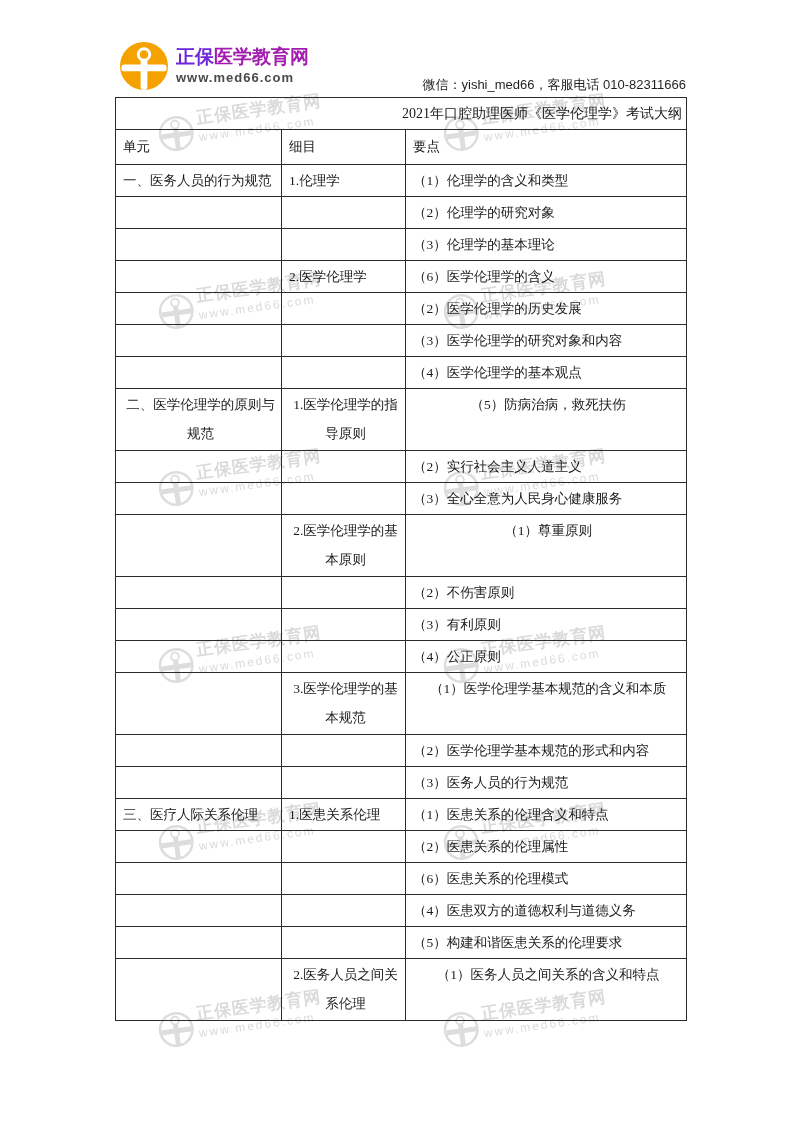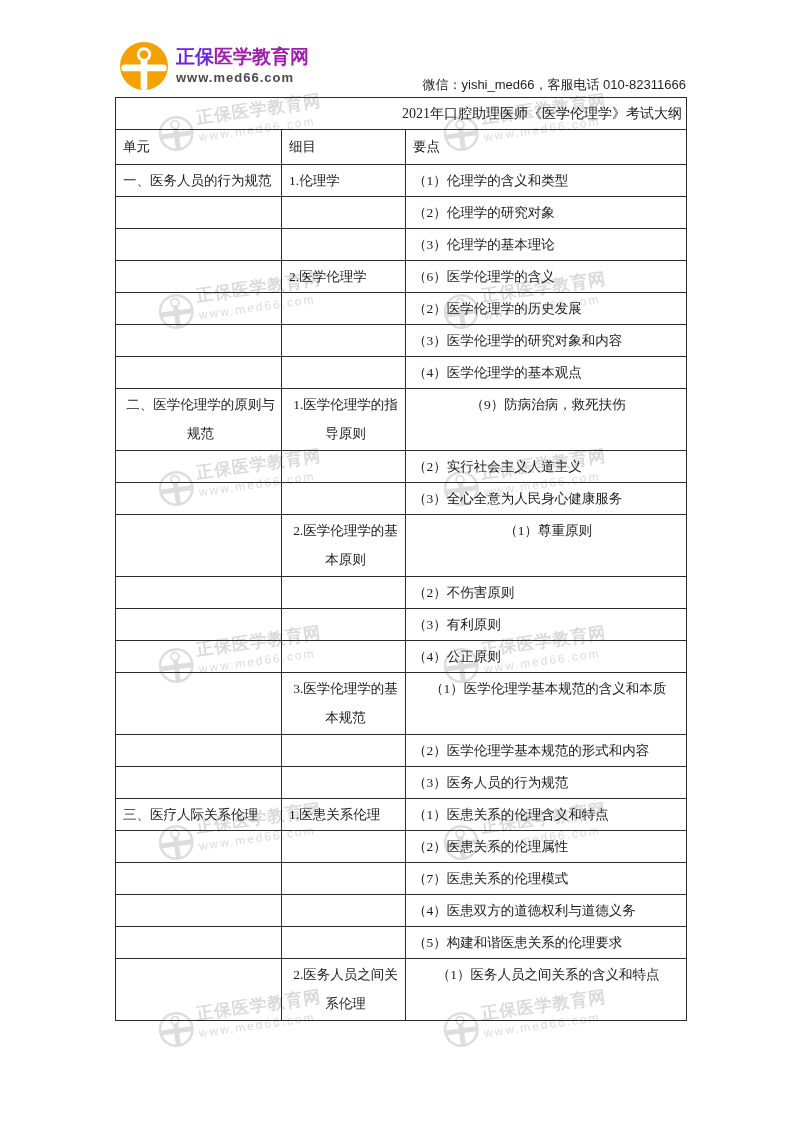--- a/index.html
+++ b/index.html
@@ -309,21 +309,21 @@
     <td>（3）医学伦理学的研究对象和内容</td>
   </tr>
         <tr>
     <td></td>
     <td></td>
     <td>（4）医学伦理学的基本观点</td>
   </tr>
         <tr class="tall">
     <td>二、医学伦理学的原则与规范</td>
     <td>1.医学伦理学的指导原则</td>
-    <td>（9）防病治病，救死扶伤</td>
+    <td>（5）防病治病，救死扶伤</td>
   </tr>
         <tr>
     <td></td>
     <td></td>
     <td>（2）实行社会主义人道主义</td>
   </tr>
         <tr>
     <td></td>
     <td></td>
     <td>（3）全心全意为人民身心健康服务</td>
@@ -369,21 +369,21 @@
     <td>（1）医患关系的伦理含义和特点</td>
   </tr>
         <tr>
     <td></td>
     <td></td>
     <td>（2）医患关系的伦理属性</td>
   </tr>
         <tr>
     <td></td>
     <td></td>
-    <td>（7）医患关系的伦理模式</td>
+    <td>（6）医患关系的伦理模式</td>
   </tr>
         <tr>
     <td></td>
     <td></td>
     <td>（4）医患双方的道德权利与道德义务</td>
   </tr>
         <tr>
     <td></td>
     <td></td>
     <td>（5）构建和谐医患关系的伦理要求</td>

